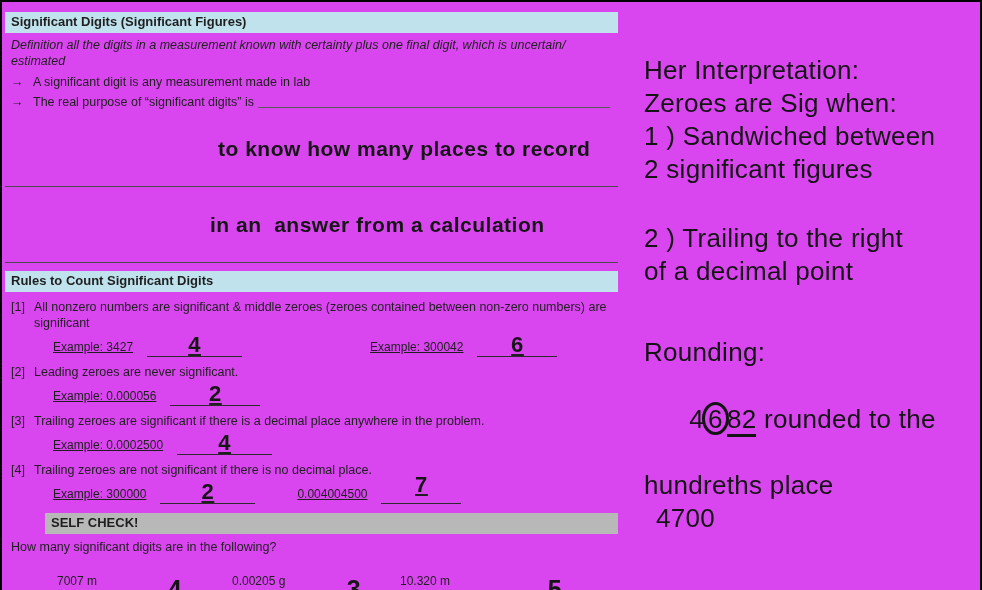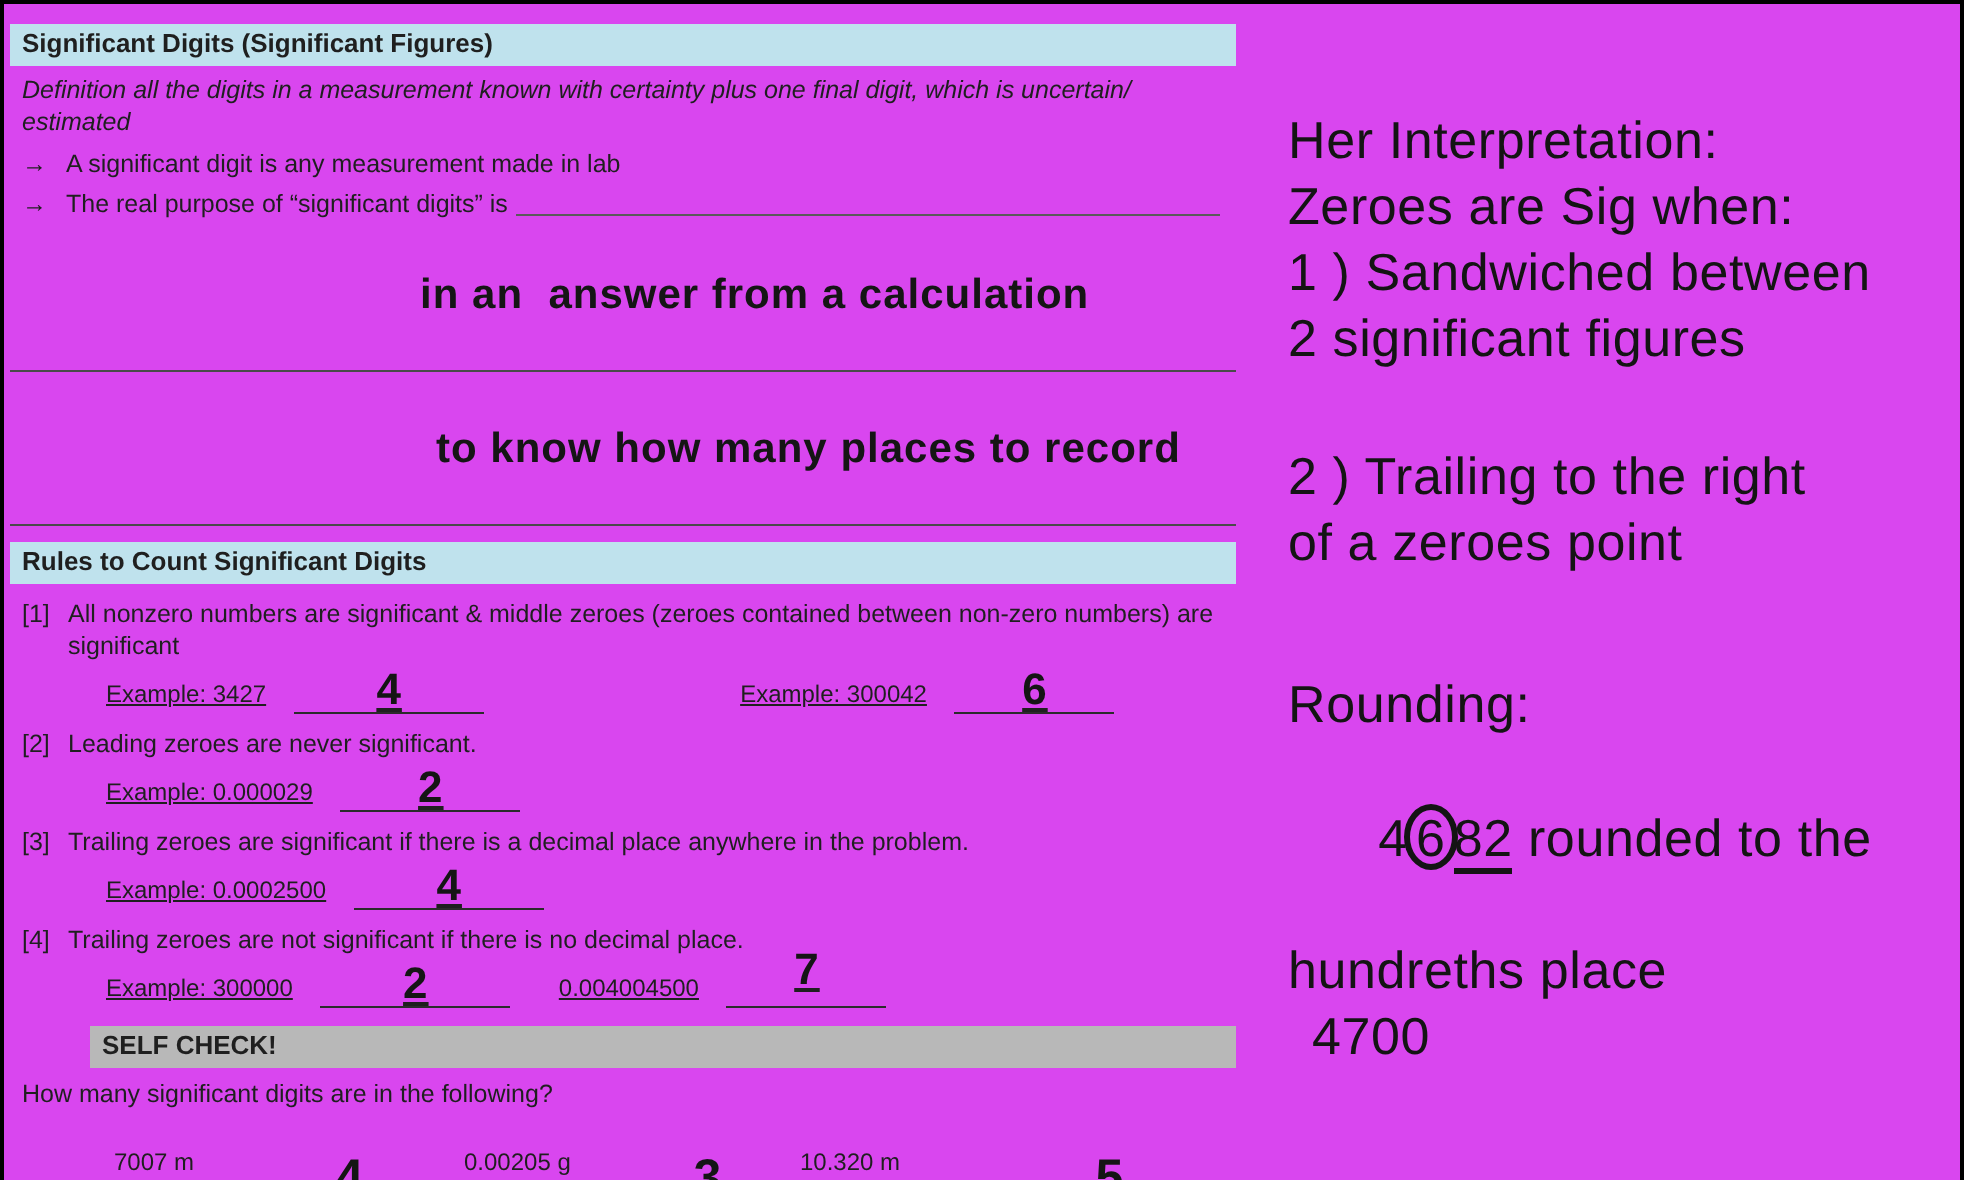--- a/index.html
+++ b/index.html
@@ -59,25 +59,25 @@
     <div class="def">Definition all the digits in a measurement known with certainty plus one final digit, which is uncertain/ estimated</div>
     <div class="bullet">
       <span class="arr">→</span>
       <span>A significant digit is any measurement made in lab</span>
     </div>
     <div class="bullet">
       <span class="arr">→</span>
       <span>The real purpose of “significant digits” is</span>
       <span class="tail-line"></span>
     </div>
+    <div class="hw-row one">
+      <span class="hw">to know how many places to record</span>
+    </div>
     <div class="hw-row two">
       <span class="hw">in an  answer from a calculation</span>
-    </div>
-    <div class="hw-row one">
-      <span class="hw">to know how many places to record</span>
     </div>
 
     <div class="band blue" style="margin-top:8px">Rules to Count Significant Digits</div>
 
     <div class="rule">
       <span class="rnum">[1]</span>
       <span class="rtext">All nonzero numbers are significant &amp; middle zeroes (zeroes contained between non-zero numbers) are significant</span>
     </div>
     <div class="ex-row">
       <span class="ex-label">Example: 3427</span>
@@ -88,21 +88,21 @@
       <span class="ans-line w80">
           <span class="hw ans">6</span>
         </span>
     </div>
 
     <div class="rule">
       <span class="rnum">[2]</span>
       <span class="rtext">Leading zeroes are never significant.</span>
     </div>
     <div class="ex-row">
-      <span class="ex-label">Example: 0.000029</span>
+      <span class="ex-label">Example: 0.000056</span>
       <span class="ans-line w90">
           <span class="hw ans">2</span>
         </span>
     </div>
 
     <div class="rule">
       <span class="rnum">[3]</span>
       <span class="rtext">Trailing zeroes are significant if there is a decimal place anywhere in the problem.</span>
     </div>
     <div class="ex-row">
@@ -114,21 +114,21 @@
 
     <div class="rule">
       <span class="rnum">[4]</span>
       <span class="rtext">Trailing zeroes are not significant if there is no decimal place.</span>
     </div>
     <div class="ex-row">
       <span class="ex-label">Example: 300000</span>
       <span class="ans-line w95">
           <span class="hw ans">2</span>
         </span>
-      <span class="ex-label" style="margin-left:24px">0.004004500</span>
+      <span class="ex-label" style="margin-left:42px">0.004004500</span>
       <span class="ans-line w80">
           <span class="hw ans raised">7</span>
         </span>
     </div>
 
     <div class="band gray" style="margin-top:9px">SELF CHECK!</div>
     <div class="question">How many significant digits are in the following?</div>
 
     <div class="sc-grid">
       <div class="sc-cell">
@@ -148,21 +148,21 @@
 
   </div>
 
   <div class="notes">
     <div class="nline">Her Interpretation:</div>
     <div class="nline">Zeroes are Sig when:</div>
     <div class="nline">1 ) Sandwiched between</div>
     <div class="nline">2 significant figures</div>
     <div class="gap-a"></div>
     <div class="nline">2 ) Trailing to the right</div>
-    <div class="nline">of a zeroes point</div>
+    <div class="nline">of a decimal point</div>
     <div class="gap-b"></div>
     <div class="nline">Rounding:</div>
     <div class="nline">
       <span>4</span><span class="circ">6</span><span class="u-ink">82</span><span> rounded to the</span>
     </div>
     <div class="nline">hundreths place</div>
     <div class="nline indent">4700</div>
   </div>
 
 </div>

